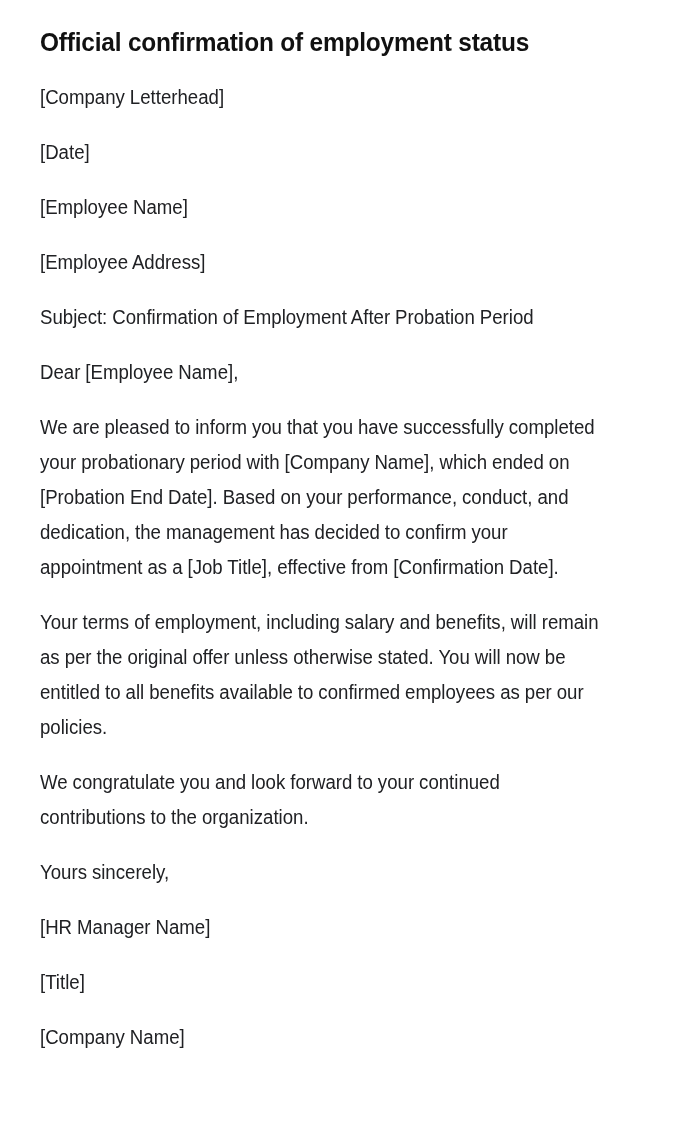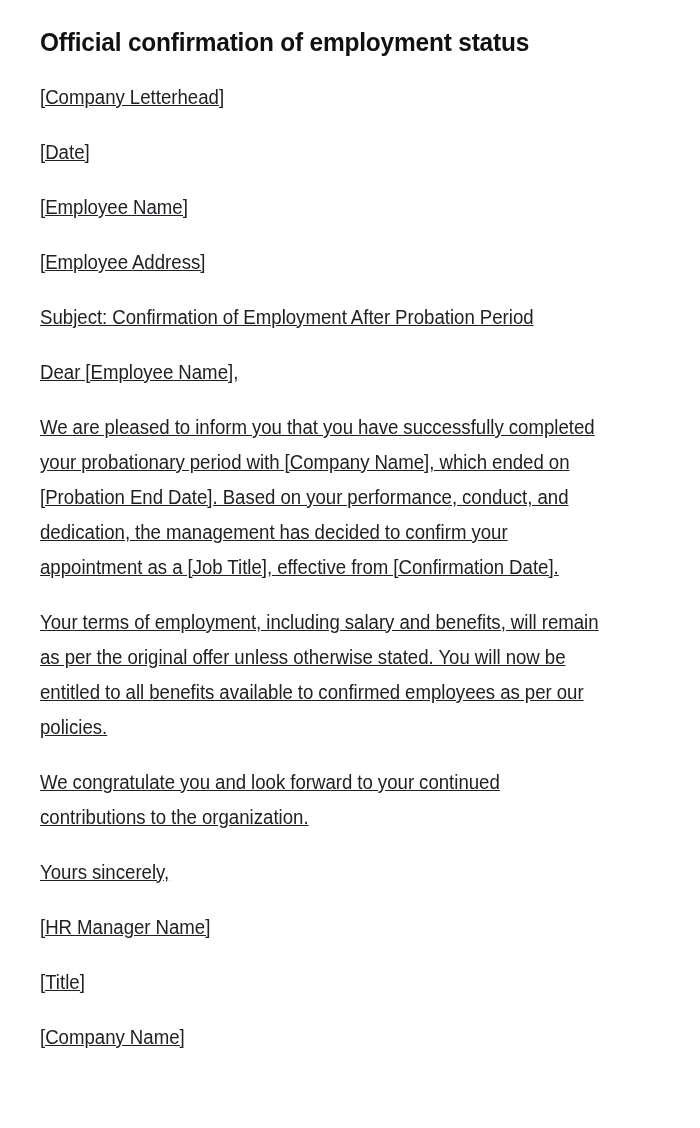--- a/index.html
+++ b/index.html
@@ -31,21 +31,20 @@
     letter-spacing: -0.2px;
     color: #111111;
     margin: 0 0 22px 0;
     font-stretch: condensed;
     transform: scaleX(0.94);
     transform-origin: left center;
   }
 
   .doc-body {
     margin: 0;
-    text-decoration: underline;
   }
 
   .para {
     font-size: 19.5px;
     line-height: 35px;
     color: #202124;
     margin: 0 0 20px 0;
     max-width: 600px;
     font-stretch: condensed;
     transform: scaleX(0.955);

